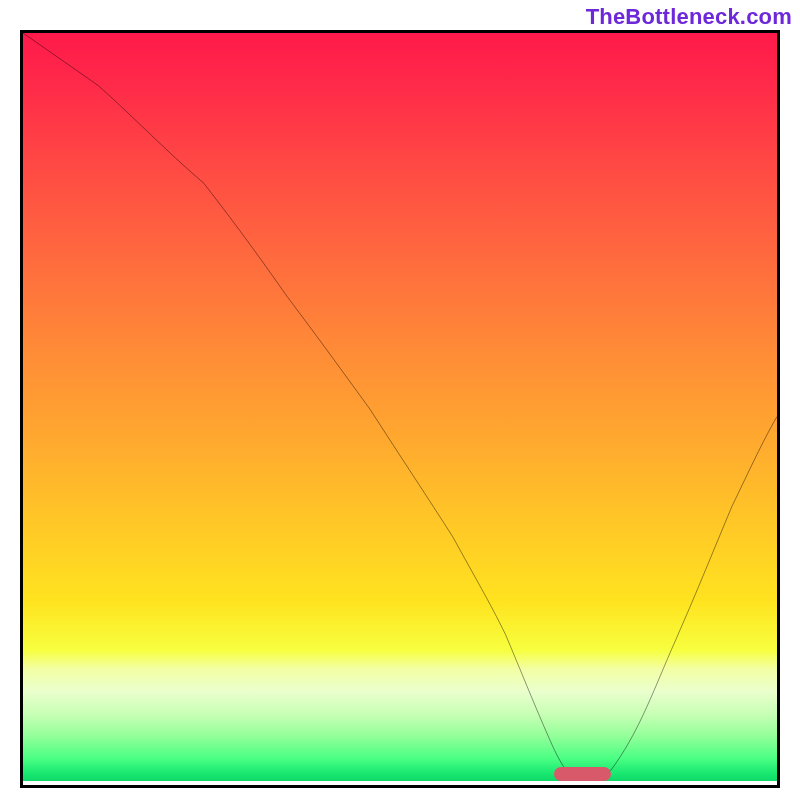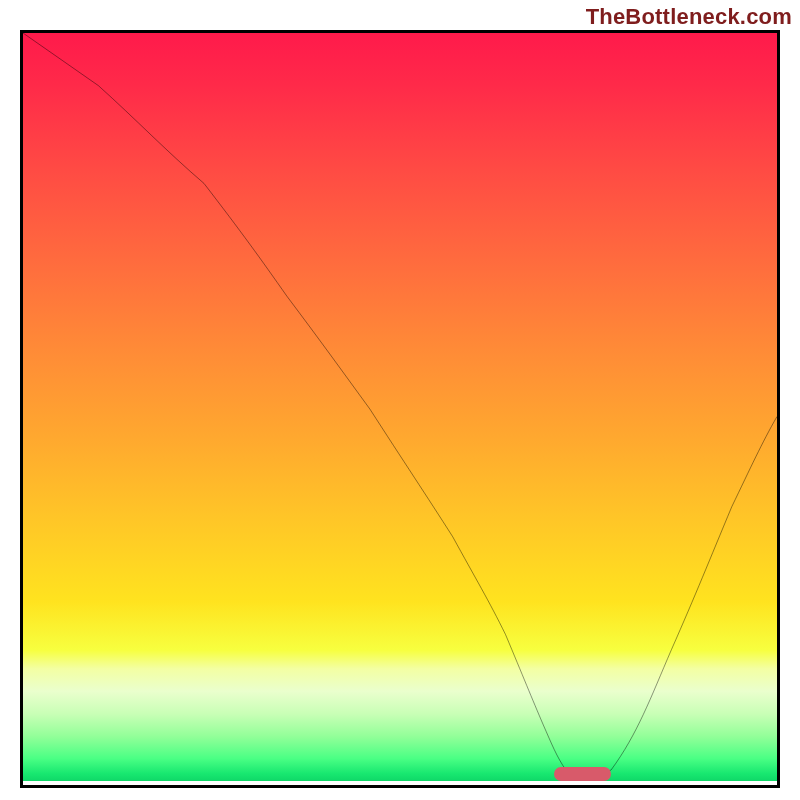--- a/index.html
+++ b/index.html
@@ -15,21 +15,21 @@
     position: relative;
     width: 800px;
     height: 800px;
   }
   .watermark {
     position: absolute;
     top: 4px;
     right: 8px;
     font-size: 22px;
     font-weight: 600;
-    color: #7f1d1d;
+    color: #6d28d9;
     letter-spacing: 0.2px;
     z-index: 10;
   }
   .plot-area {
     position: absolute;
     left: 20px;
     top: 30px;
     width: 760px;
     height: 758px;
     box-sizing: border-box;

